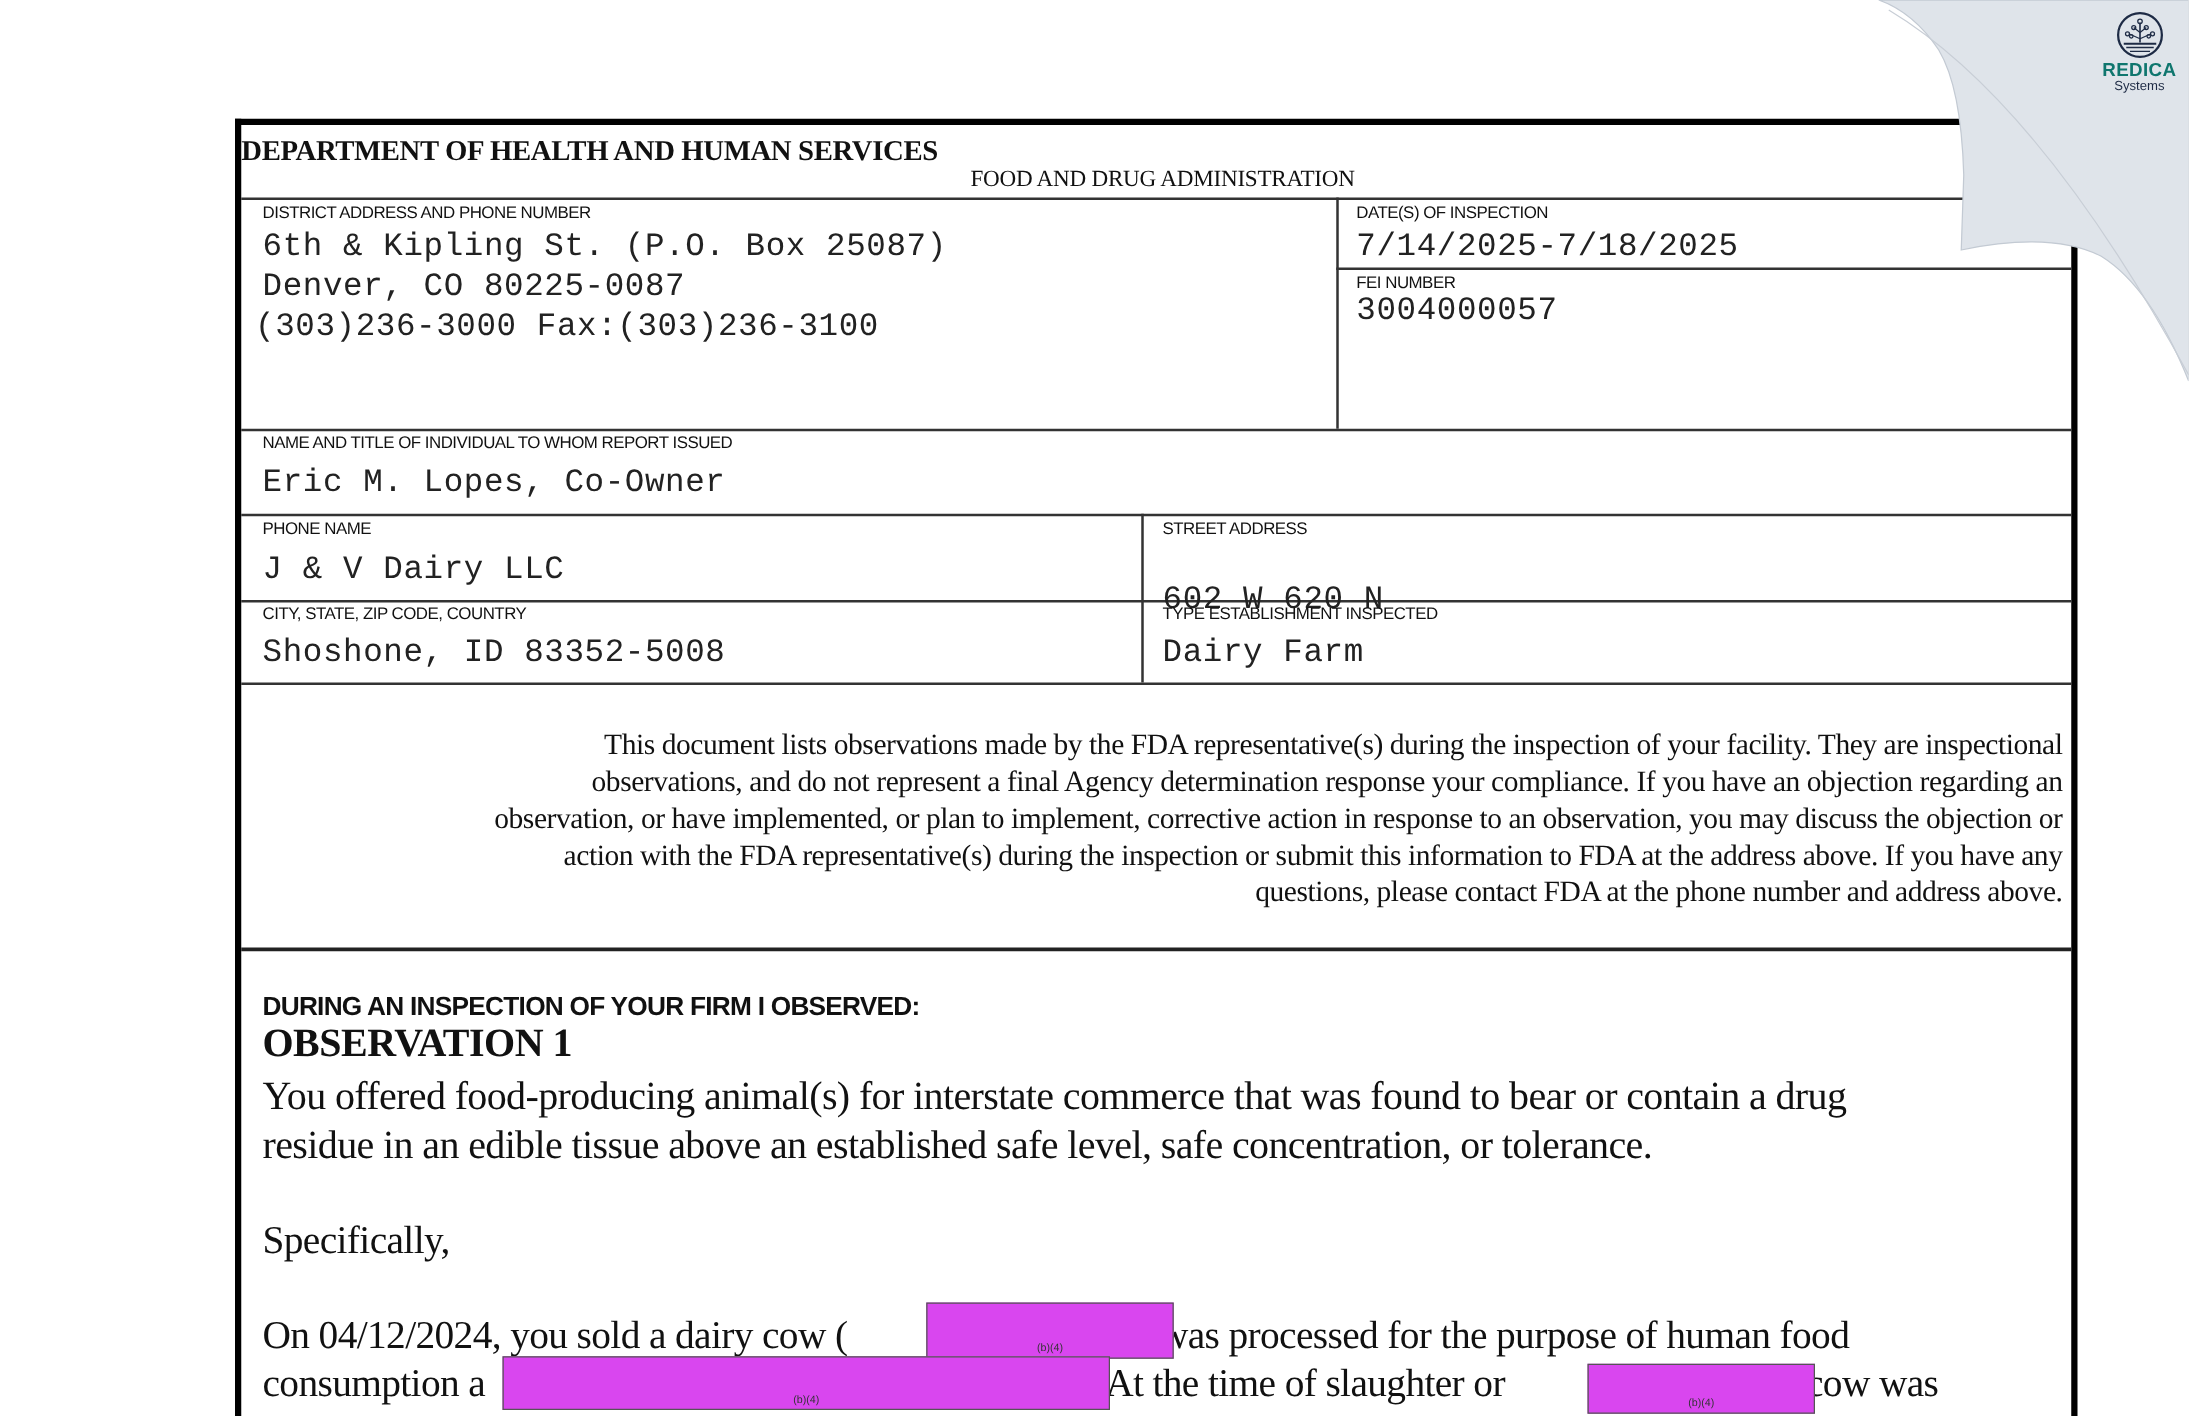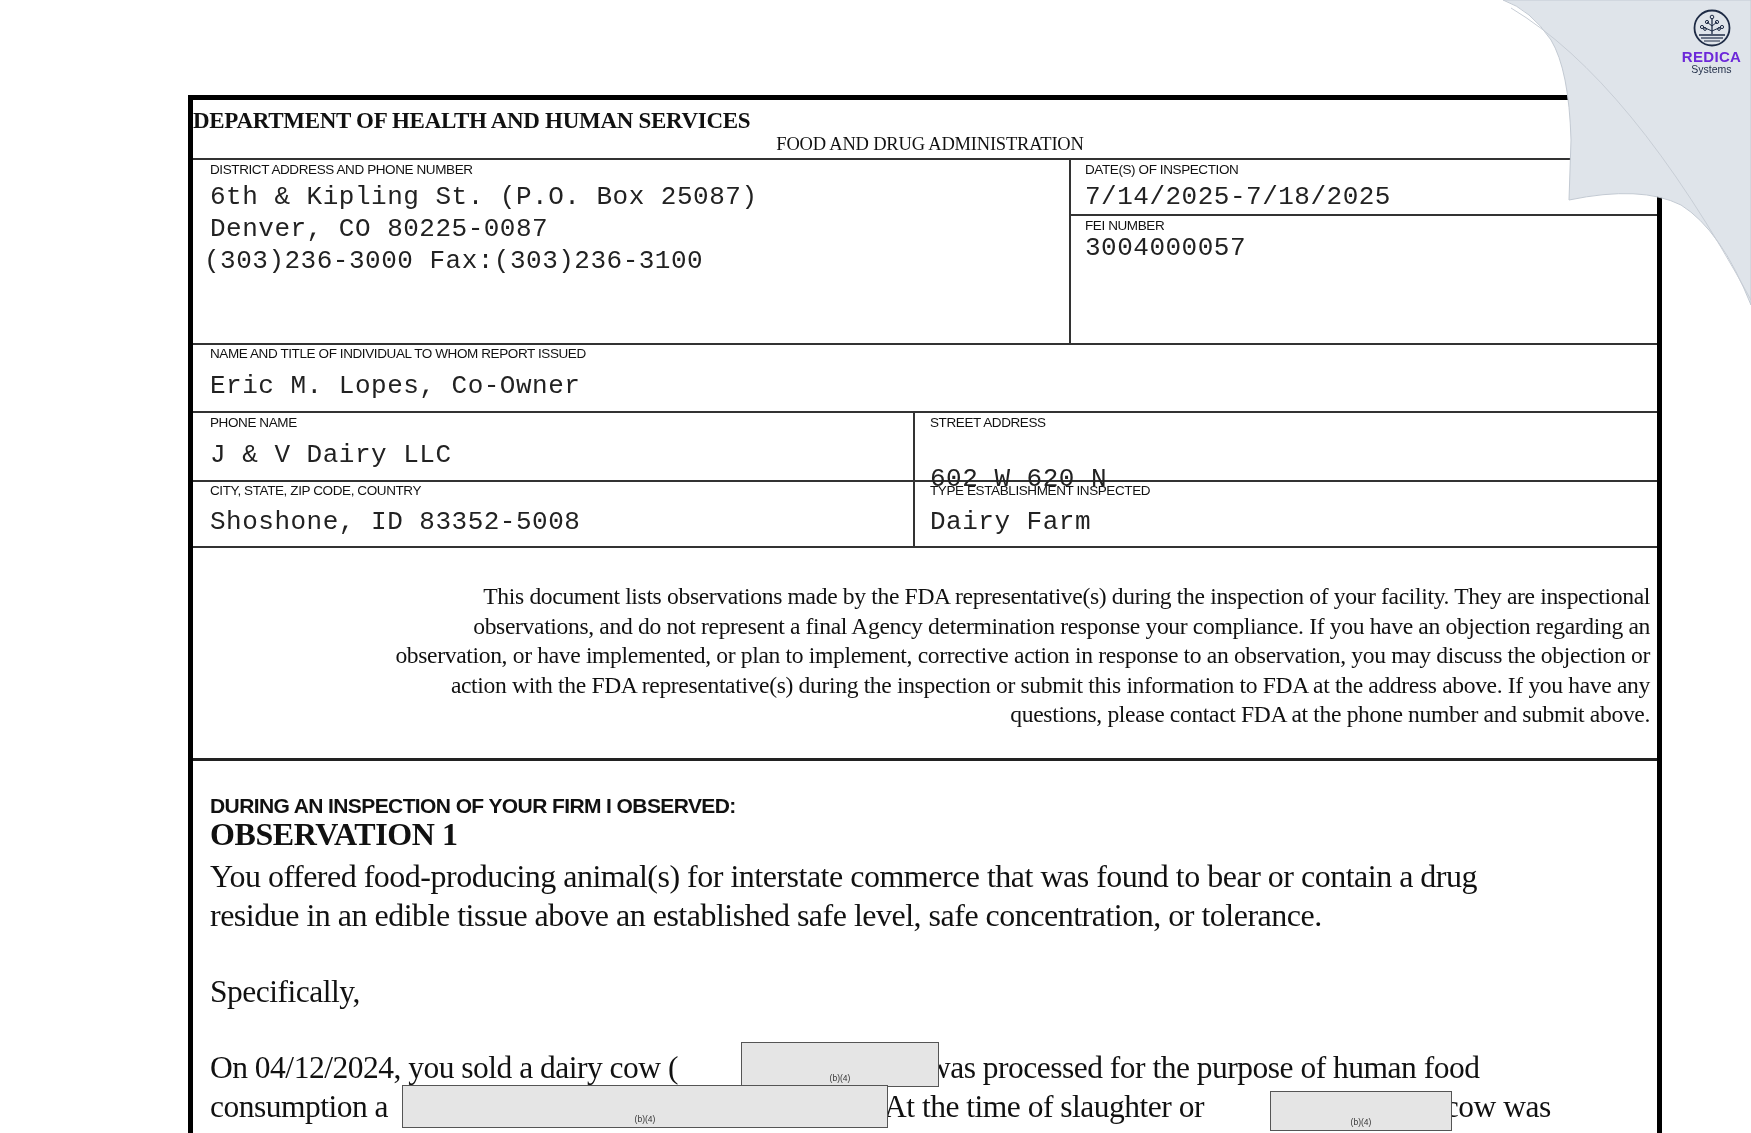--- a/index.html
+++ b/index.html
@@ -13,24 +13,24 @@
   .title1 { position:absolute; left:0; width:1474px; top:8px; font-weight:bold; font-size:23px; letter-spacing:-0.3px; }
   .title2 { position:absolute; left:0; width:1474px; top:34px; text-align:center; font-size:18.5px; letter-spacing:-0.2px; }
   .para { position:absolute; left:17px; top:482px; width:1440px; font-size:23.6px; line-height:29.6px; letter-spacing:-0.35px; }
   .para div { white-space:nowrap;text-align:right; }
   .sect { position:absolute; left:17px; top:694px; font-family:"Liberation Sans", sans-serif; font-weight:bold; font-size:21px; letter-spacing:-0.6px; }
   .obs-title { position:absolute; left:17px; top:716px; font-weight:bold; font-size:32px; letter-spacing:-0.4px; }
   .obs-text { position:absolute; left:17px; top:757px; font-size:32px; line-height:39px; letter-spacing:-0.5px; white-space:nowrap; }
   .spec { position:absolute; left:17px; top:874px; font-size:31.5px; letter-spacing:-0.5px; }
   .line1 { position:absolute; left:17px; top:950px; font-size:31.5px; letter-spacing:-0.5px; white-space:nowrap; }
   .line2 { position:absolute; left:17px; top:989px; font-size:31.5px; letter-spacing:-0.5px; white-space:nowrap; }
-  .redact { position:absolute; background:#e5e5e5; border:1.5px solid #555; box-sizing:border-box; }
+  .redact { position:absolute; background:#d946ef; border:1.5px solid #555; box-sizing:border-box; }
   .redact span { position:absolute; left:0; right:0; bottom:3px; text-align:center; font-family:"Liberation Sans", sans-serif; font-size:8.5px; color:#333; }
   .curl { position:absolute; right:0; top:0; width:300px; height:305px; }
-  .logo-text1 { position:absolute; left:1680px; top:48px; width:63px; text-align:center; font-family:"Liberation Sans", sans-serif; font-weight:bold; font-size:15px; color:#6d28d9; letter-spacing:0.3px; }
+  .logo-text1 { position:absolute; left:1680px; top:48px; width:63px; text-align:center; font-family:"Liberation Sans", sans-serif; font-weight:bold; font-size:15px; color:#0f766e; letter-spacing:0.3px; }
   .logo-text2 { position:absolute; left:1680px; top:63px; width:63px; text-align:center; font-family:"Liberation Sans", sans-serif; font-size:10.5px; color:#1e2b45; }
 </style>
 </head>
 <body>
 
 <div class="form">
   <div class="title1">DEPARTMENT OF HEALTH AND HUMAN SERVICES</div>
   <div class="title2">FOOD AND DRUG ADMINISTRATION</div>
 
   <div class="hline" style="left:0; width:1464px; top:58px;"></div>
@@ -65,21 +65,21 @@
   <div class="lbl" style="left:17px; top:383px;">CITY, STATE, ZIP CODE, COUNTRY</div>
   <div class="mono" style="left:17px; top:407px;">Shoshone, ID 83352-5008</div>
   <div class="lbl" style="left:737px; top:383px;">TYPE ESTABLISHMENT INSPECTED</div>
   <div class="mono" style="left:737px; top:407px;">Dairy Farm</div>
 
   <div class="para">
     <div>This document lists observations made by the FDA representative(s) during the inspection of your facility. They are inspectional</div>
     <div>observations, and do not represent a final Agency determination response your compliance. If you have an objection regarding an</div>
     <div>observation, or have implemented, or plan to implement, corrective action in response to an observation, you may discuss the objection or</div>
     <div>action with the FDA representative(s) during the inspection or submit this information to FDA at the address above. If you have any</div>
-    <div>questions, please contact FDA at the phone number and submit above.</div>
+    <div>questions, please contact FDA at the phone number and address above.</div>
   </div>
 
   <div class="sect">DURING AN INSPECTION OF YOUR FIRM I OBSERVED:</div>
   <div class="obs-title">OBSERVATION 1</div>
   <div class="obs-text">
     <div>You offered food-producing animal(s) for interstate commerce that was found to bear or contain a drug</div>
     <div>residue in an edible tissue above an established safe level, safe concentration, or tolerance.</div>
   </div>
   <div class="spec">Specifically,</div>
 

